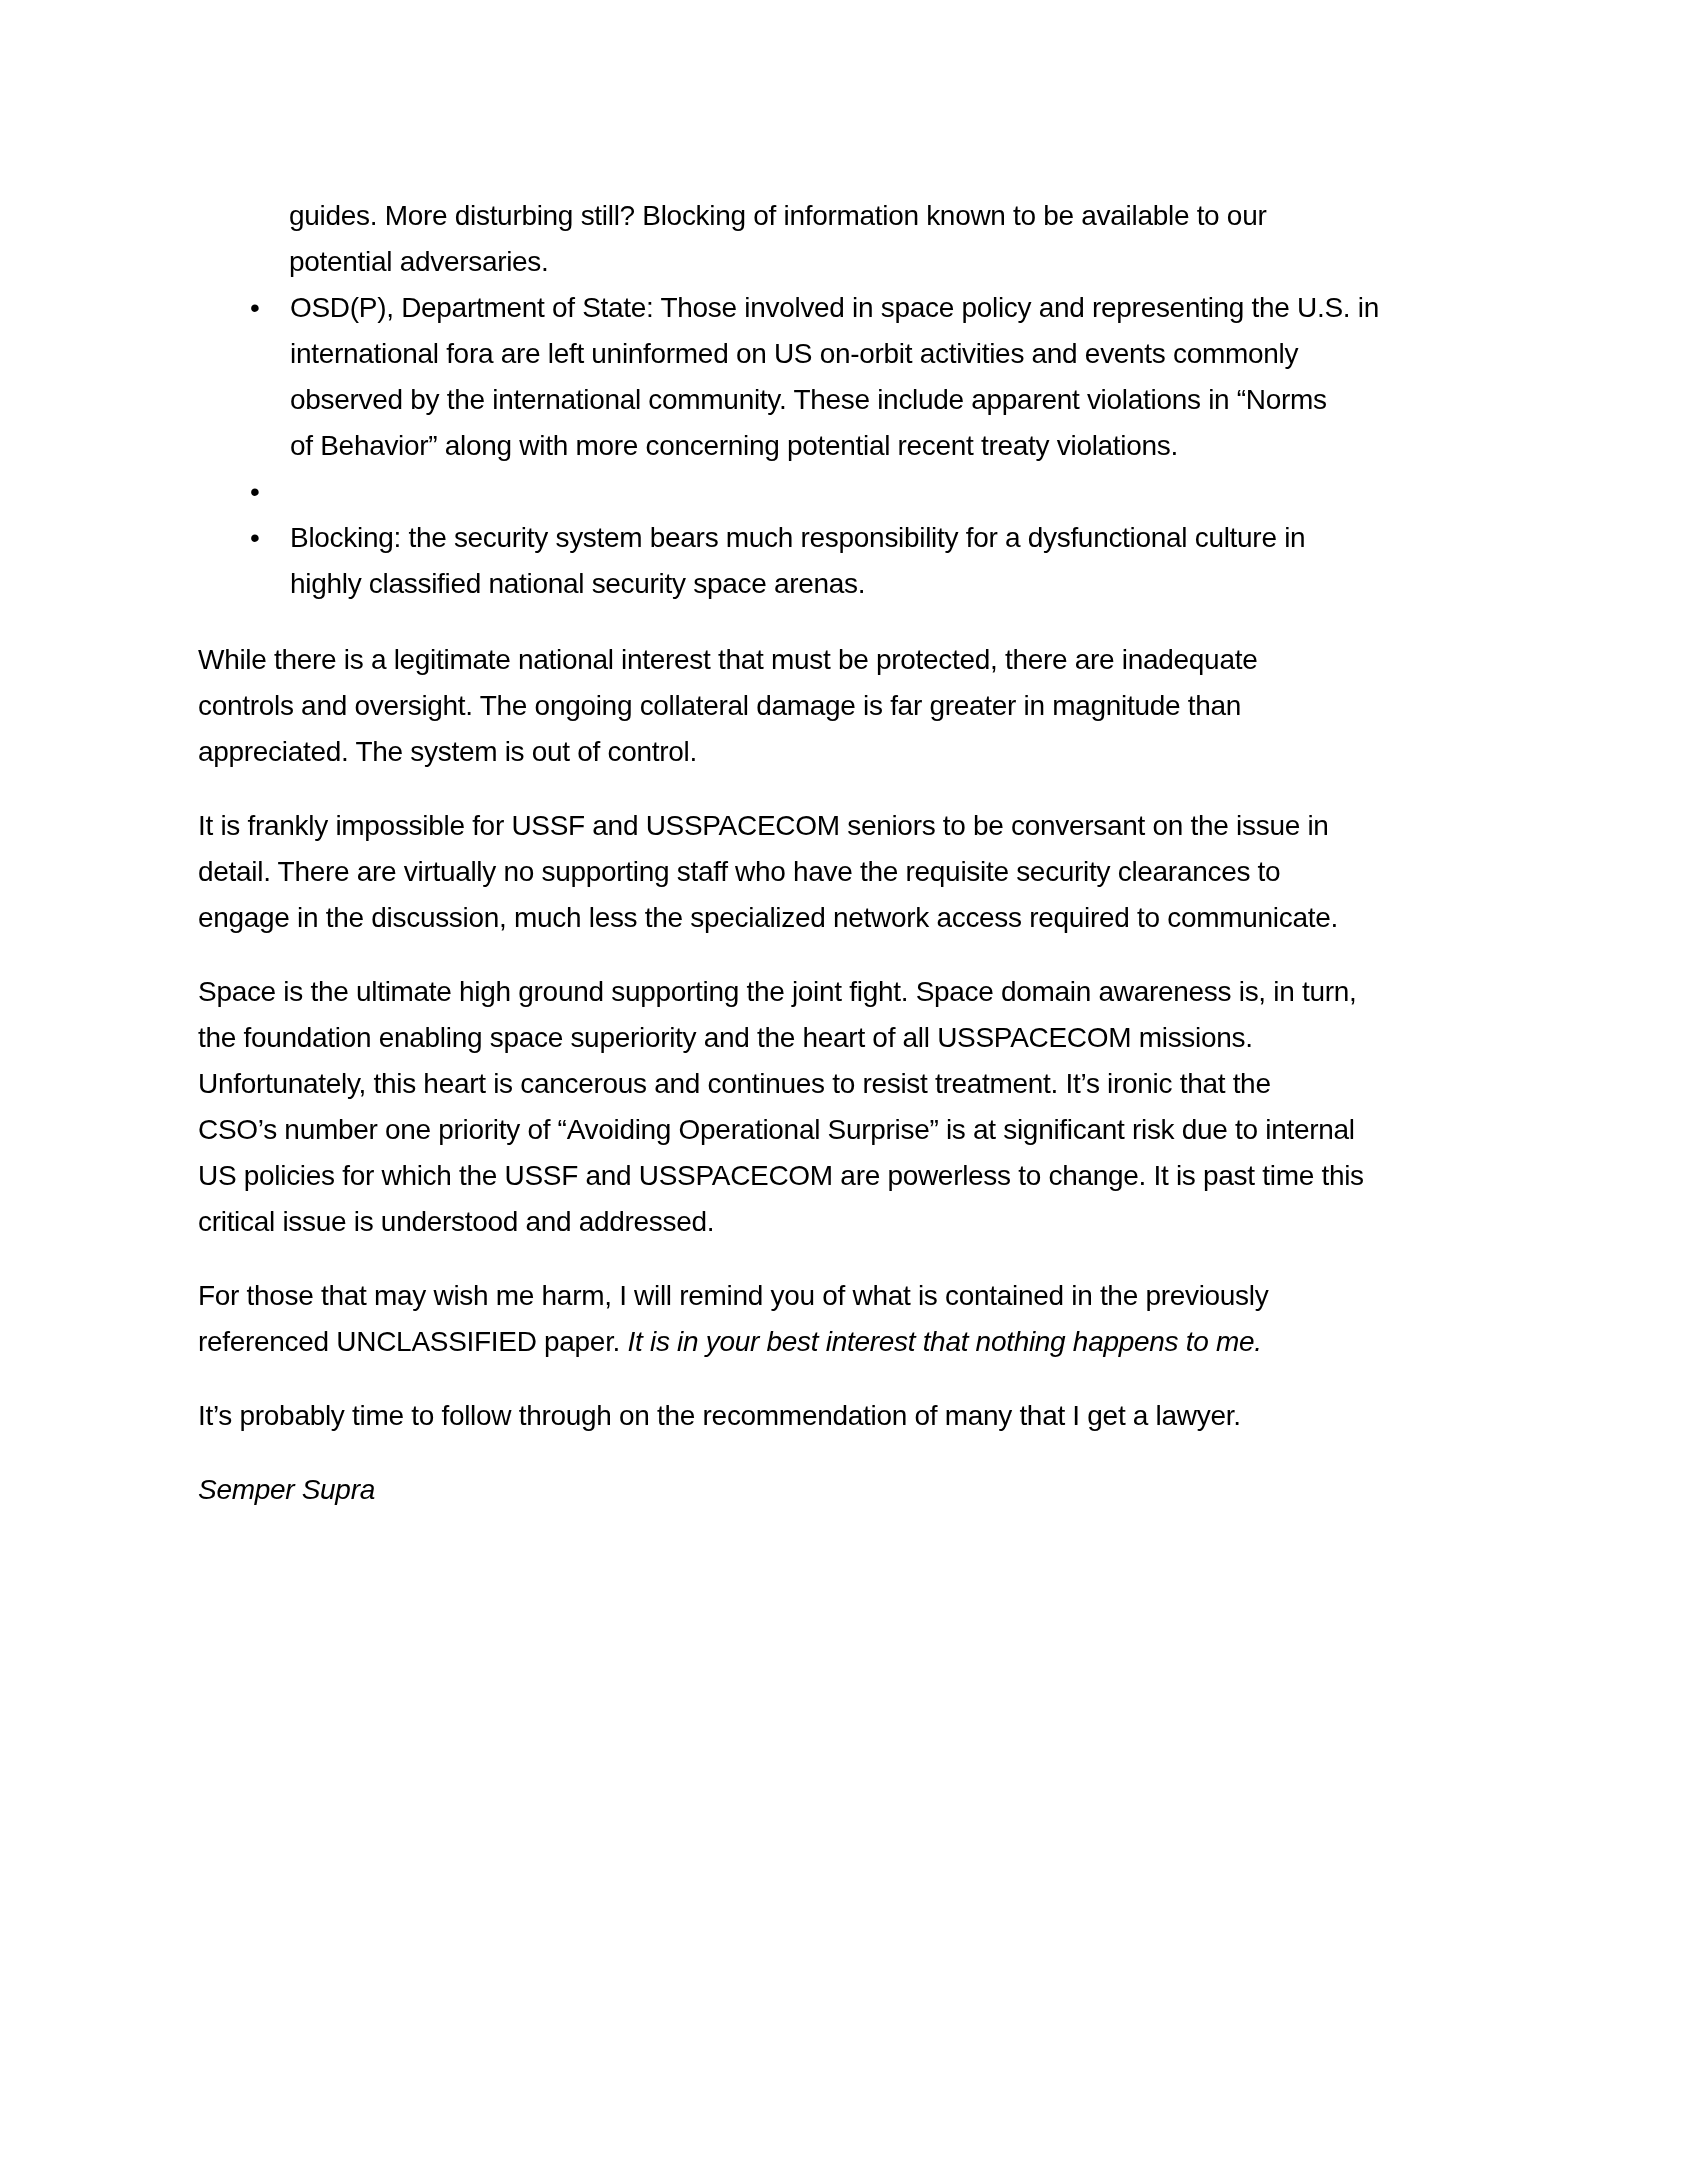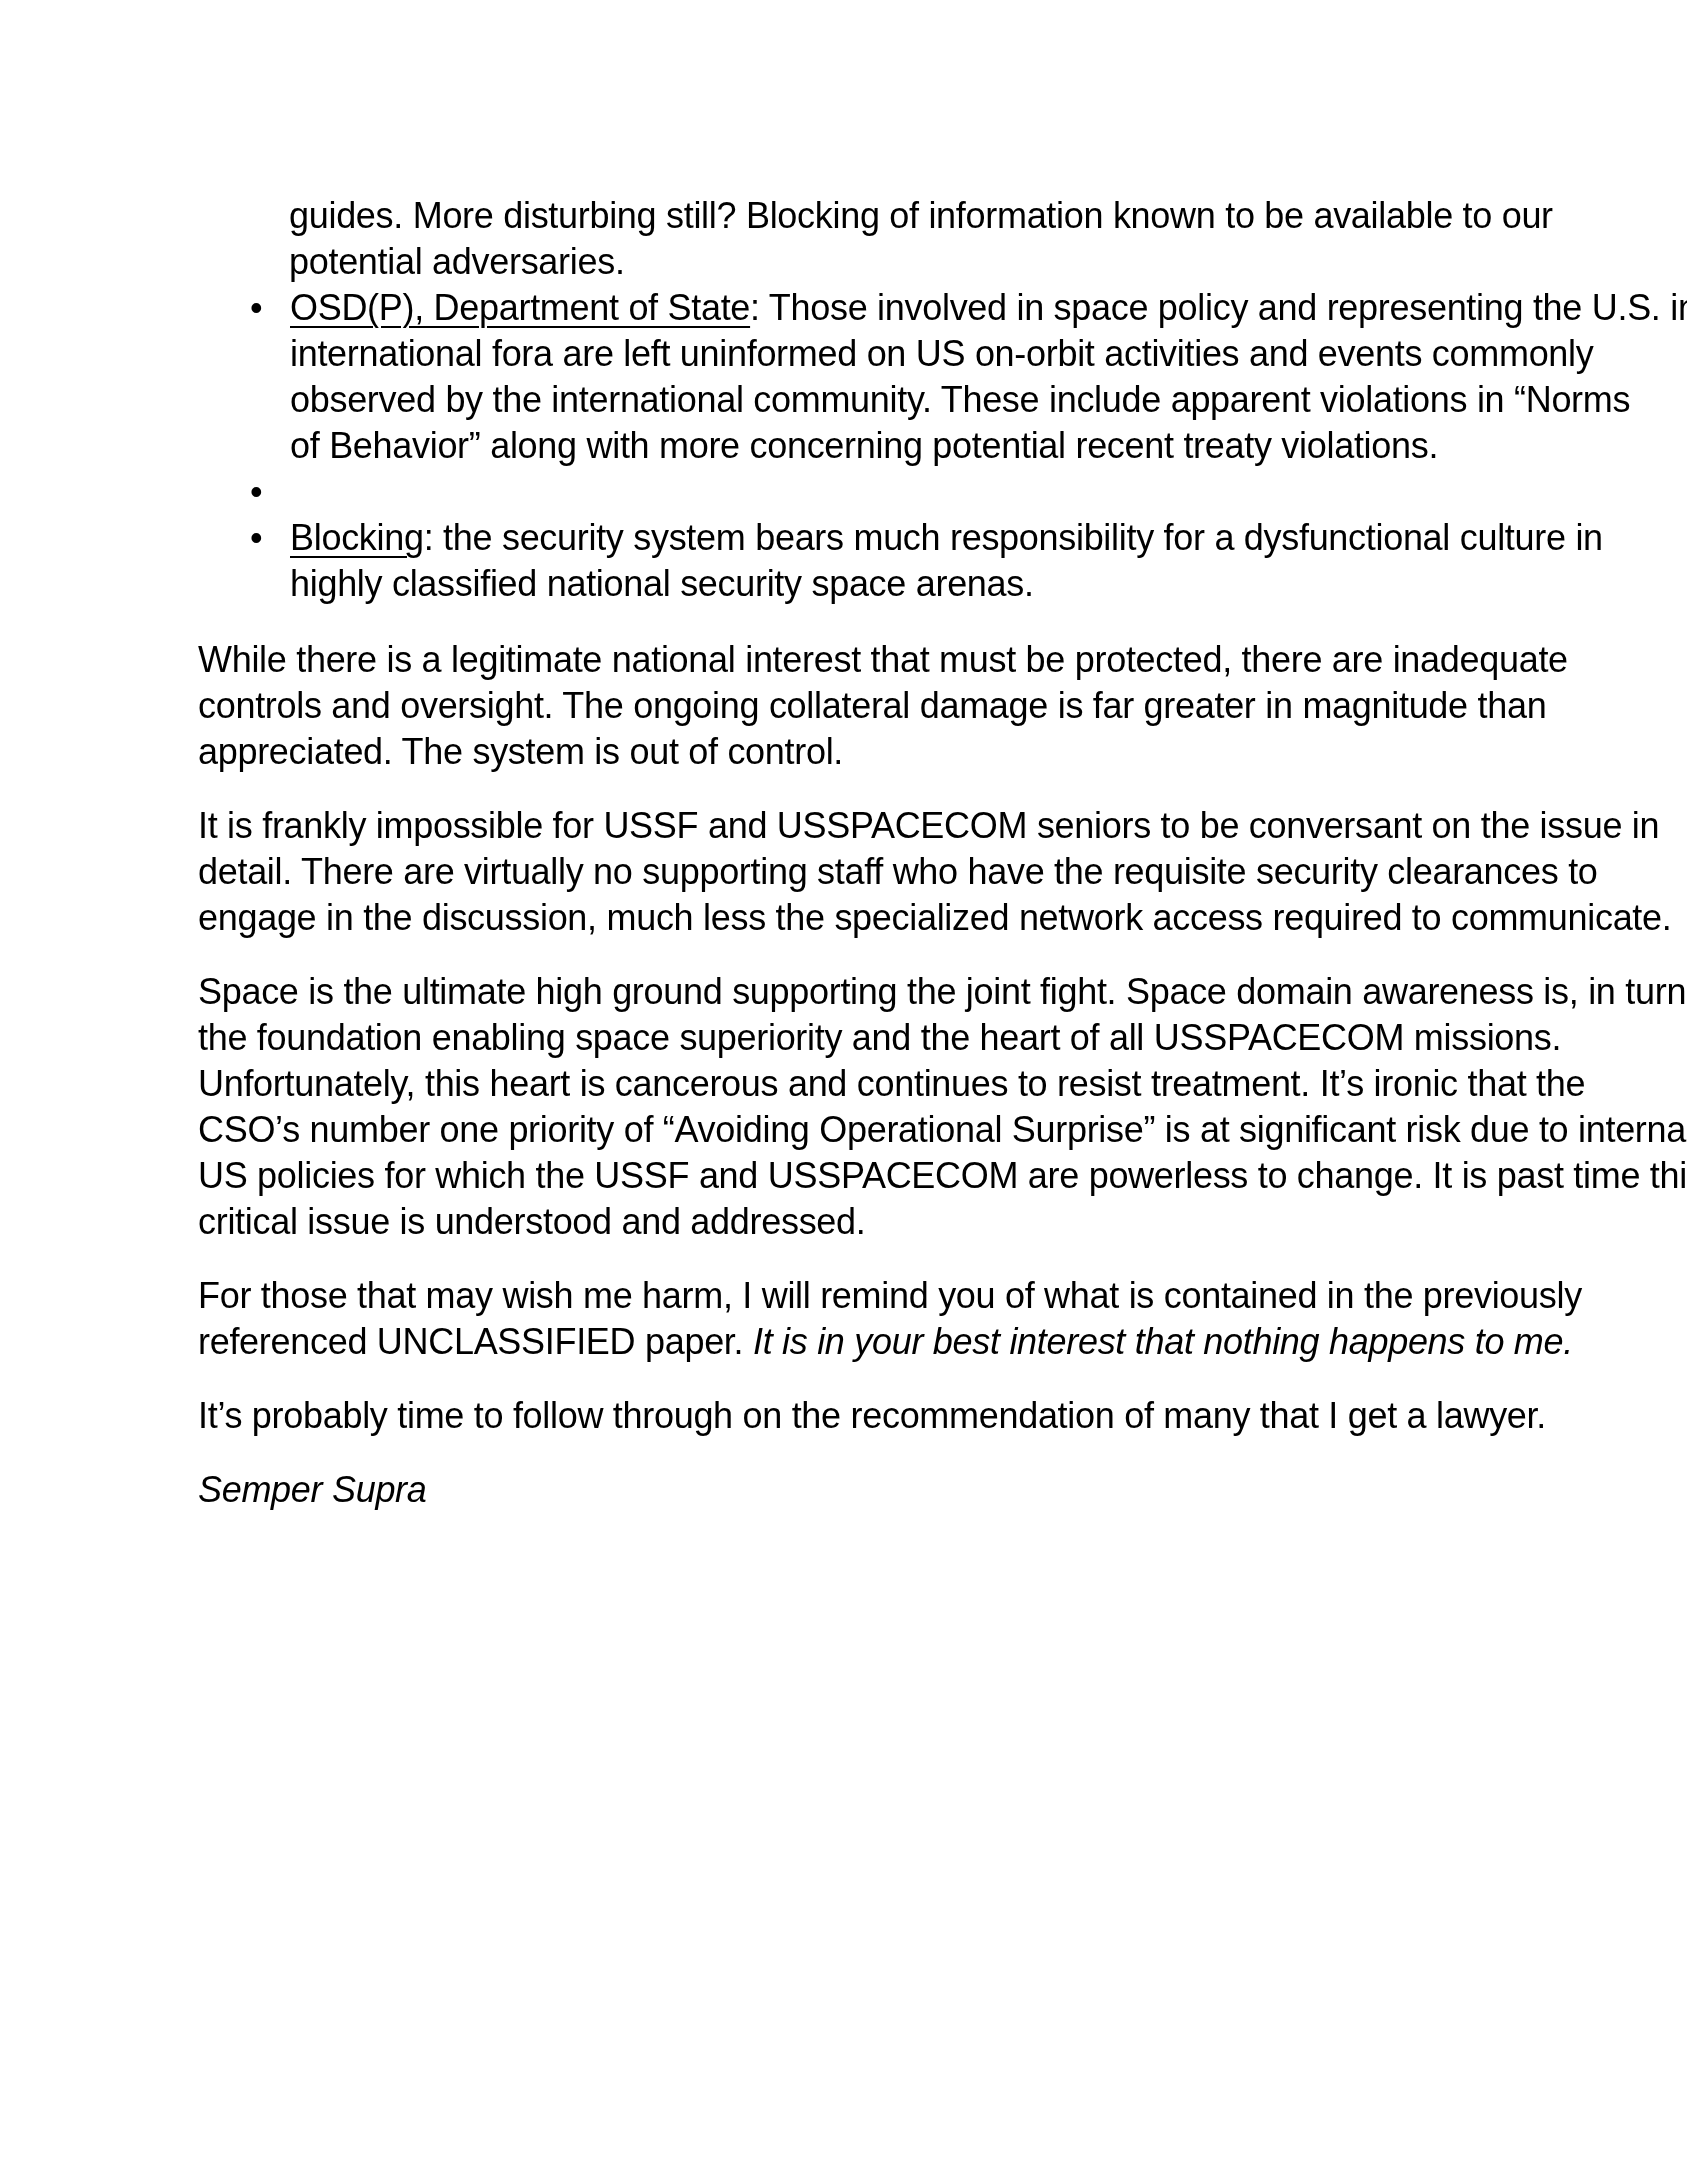--- a/index.html
+++ b/index.html
@@ -7,32 +7,31 @@
     position: relative;
     width: 1687px;
     height: 2183px;
     background: #ffffff;
     font-family: "Liberation Sans", sans-serif;
     color: #000000;
     overflow: hidden;
   }
   .content {
     padding: 193px 198px 0 198px;
-    font-size: 36px;
+    font-size: 28px;
     line-height: 46px;
     letter-spacing: -0.3px;
   }
   .para { margin: 0 0 28px 0; white-space: pre; }
   .continuation { margin: 0 0 0 91px; white-space: pre; }
   .bullets { margin: 0 0 30px 0; padding-left: 52px; }
   .bullet-item { display: flex; margin: 0; }
   .marker { width: 40px; flex: none; }
   .btext { white-space: pre; flex: none; }
   .u {
-    text-decoration: underline;
     text-decoration-thickness: 2.3px;
     text-underline-offset: 6px;
   }
   .italic { font-style: italic; }
 </style>
 </head>
 <body>
 
 <div class="page">
   <div class="content">

